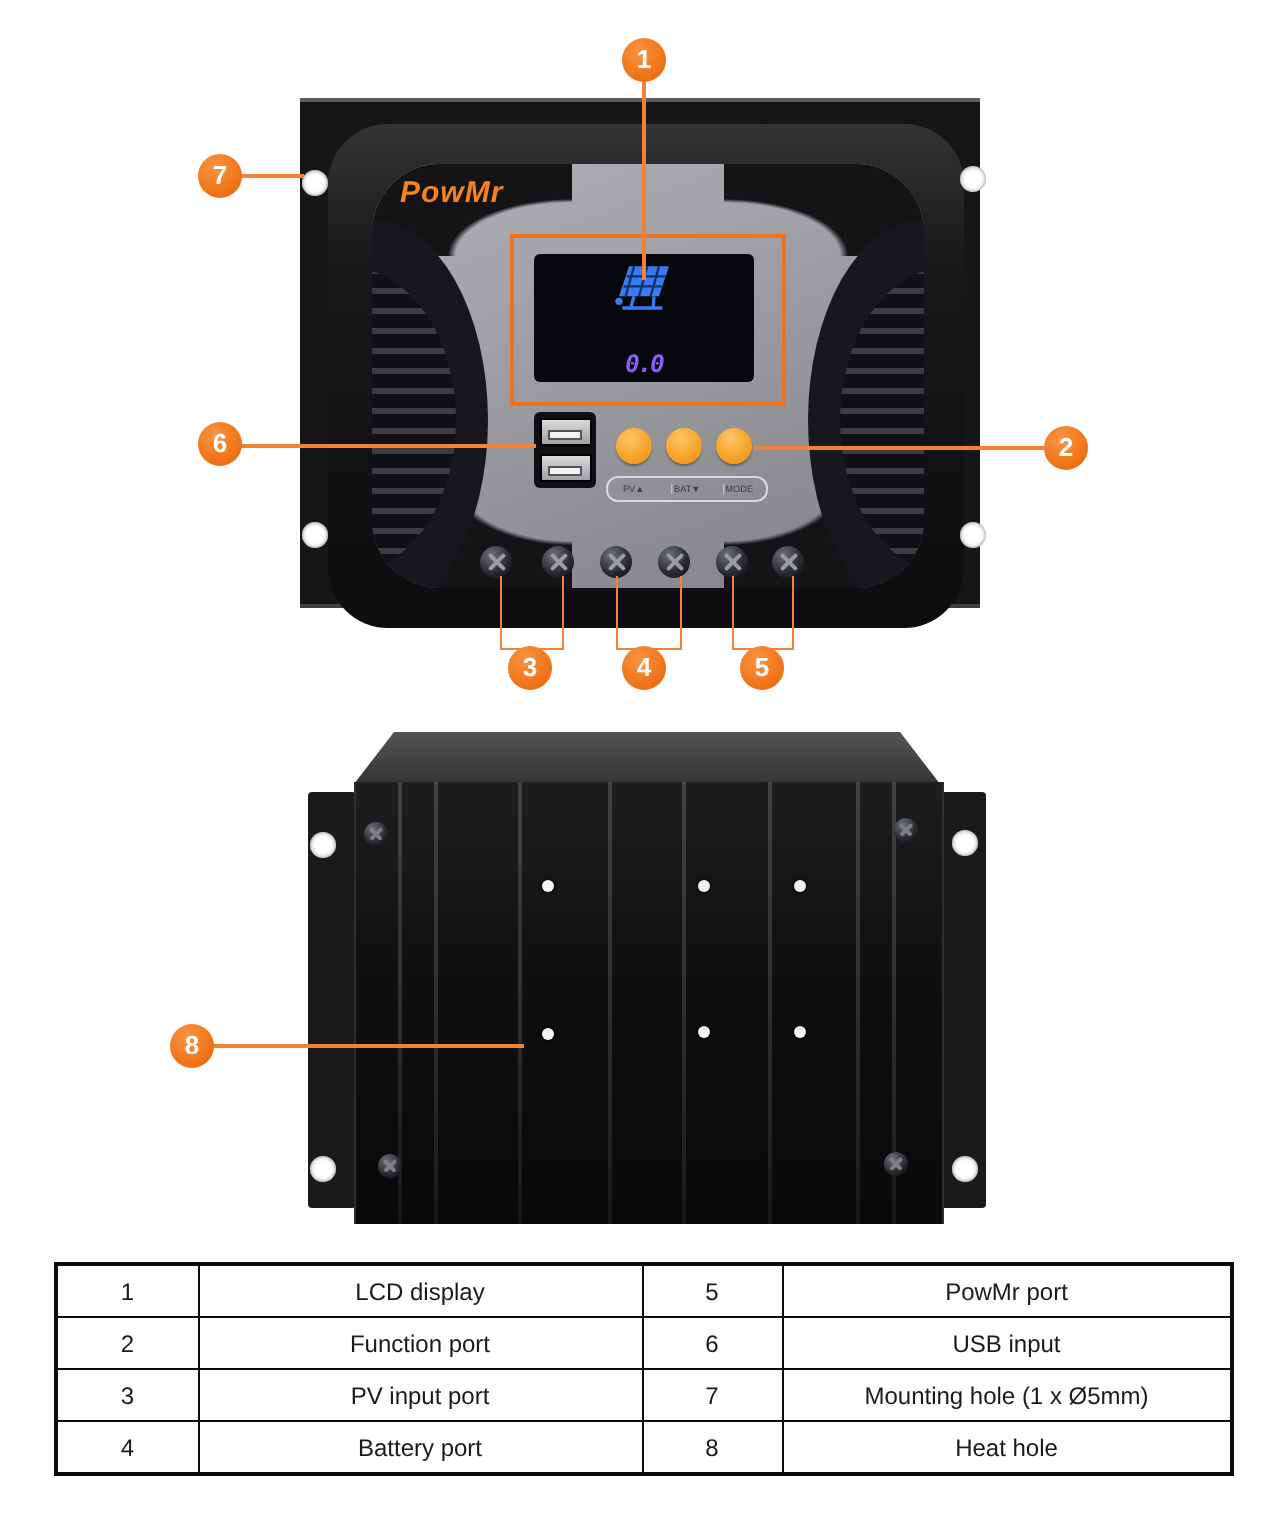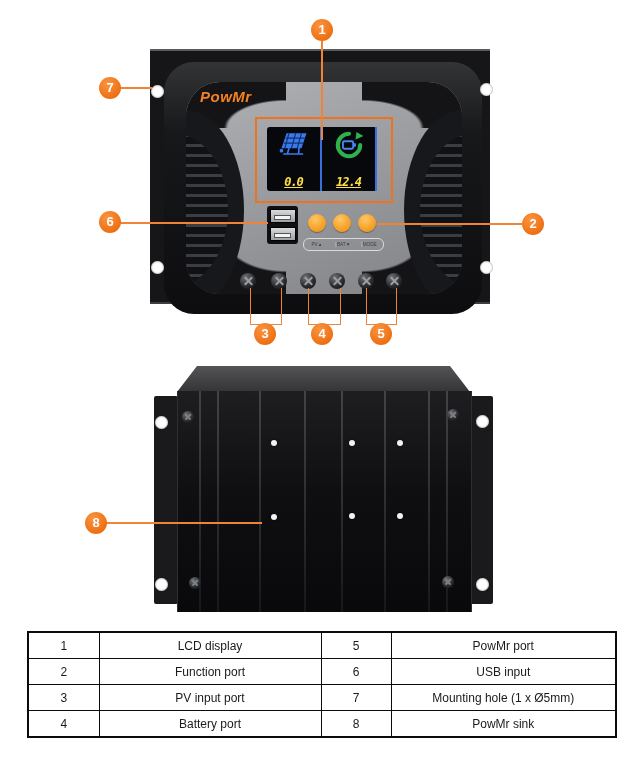--- a/index.html
+++ b/index.html
@@ -35,21 +35,21 @@
   .ribs.l{left:-64px;} .ribs.r{right:-64px;}
   .brand{position:absolute;left:14px;top:6px;color:#f5821f;font:italic bold 15px "Liberation Sans",sans-serif;
     letter-spacing:.5px;}
 
   .lcd-box{left:255px;top:117px;width:134px;height:82px;border:2px solid #ec7420;z-index:10;}
   .lcd{left:267px;top:127px;width:110px;height:64px;background:#06080c;border-radius:3px;z-index:11;
     display:flex;}
   .lcd-cell{flex:1;position:relative;display:flex;flex-direction:column;align-items:center;
     justify-content:space-between;padding:4px 0 2px;}
   .lcd-cell.mid{border-left:2px solid #3b6ee0;border-right:2px solid #3b6ee0;}
-  .lcd-val{color:#fde047;font:italic bold 12px "DejaVu Sans Mono",monospace;letter-spacing:-1px;text-decoration:underline;}
+  .lcd-val{color:#8b5cf6;font:italic bold 12px "DejaVu Sans Mono",monospace;letter-spacing:-1px;}
 
   .usb{left:267px;top:206px;width:31px;height:38px;background:#101012;border-radius:3px;z-index:10;
     display:flex;flex-direction:column;justify-content:space-evenly;align-items:center;}
   .usb-port{width:24px;height:12px;background:linear-gradient(180deg,#d9dadc,#9fa1a5);
     border:1.5px solid #000;position:relative;}
   .usb-port:after{content:"";position:absolute;left:3px;top:5px;width:15px;height:3px;background:#f2f3f4;
     border:0.5px solid #555;}
 
   .fkey{position:absolute;width:18px;height:18px;border-radius:50%;z-index:10;
     background:radial-gradient(circle at 40% 30%,#ffc769,#f6a42a 55%,#e88f14);
@@ -119,29 +119,20 @@
     <div class="abs lcd-box"></div>
     <div class="abs lcd">
       <div class="lcd-cell">
         <svg width="30" height="26" viewBox="0 0 36 30">
           <polygon points="9,2 33,2 27,20 3,20" fill="#3b79ec"></polygon>
           <path d="M12 2 L7 20 M20 2 L15 20 M27 2 L22 20 M7.7 8 L31 8 M5.7 14 L29 14" stroke="#10306e" stroke-width="1.4" fill="none"></path>
           <path d="M12 20 L10 27 M24 20 L23.5 27 M5 27 H29" stroke="#3b79ec" stroke-width="2" fill="none"></path>
           <circle cx="3" cy="23" r="2.2" fill="#3b79ec"></circle>
         </svg>
         <span class="lcd-val">0.0</span>
-      </div>
-      <div class="lcd-cell mid">
-        <svg width="28" height="28" viewBox="0 0 30 30">
-          <path d="M15 3 A12 12 0 1 0 27 15" fill="none" stroke="#2fb14e" stroke-width="4.4" stroke-linecap="round"></path>
-          <polygon points="23,1 30.5,5.5 22,9" fill="#2fb14e"></polygon>
-          <rect x="8.5" y="11" width="11" height="8" rx="1.5" fill="none" stroke="#4a86f2" stroke-width="2"></rect>
-          <rect x="20" y="13.2" width="2.4" height="3.6" fill="#4a86f2"></rect>
-        </svg>
-        <span class="lcd-val">12.4</span>
       </div>
     </div>
 
     <div class="abs usb">
       <div class="usb-port"></div>
       <div class="usb-port"></div>
     </div>
 
     <div class="fkey" style="left:308px;top:214px;"></div>
     <div class="fkey" style="left:333px;top:214px;"></div>
@@ -232,18 +223,18 @@
     <tr>
       <td>3</td>
       <td>PV input port</td>
       <td>7</td>
       <td>Mounting hole (1 x Ø5mm)</td>
     </tr>
     <tr>
       <td>4</td>
       <td>Battery port</td>
       <td>8</td>
-      <td>PowMr sink</td>
+      <td>Heat hole</td>
     </tr>
   </tbody>
     </table>
 
 </div>
 
 </body></html>

